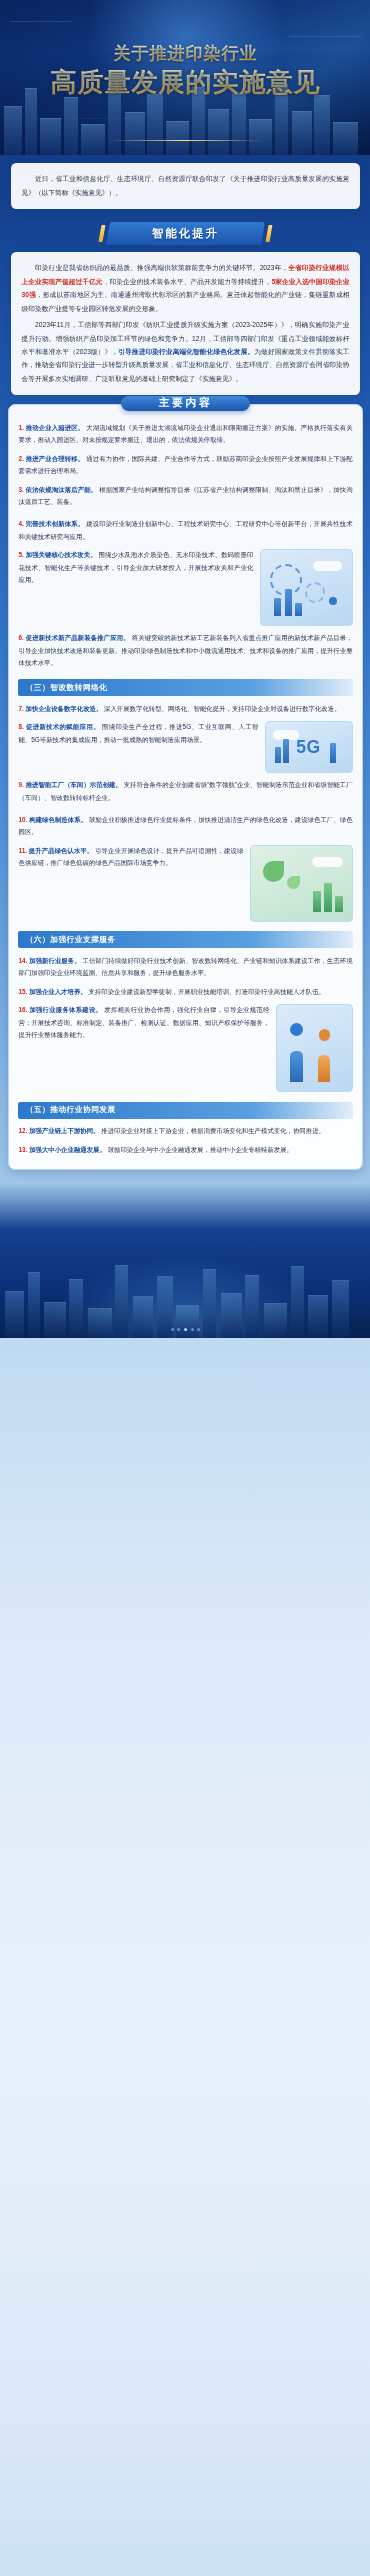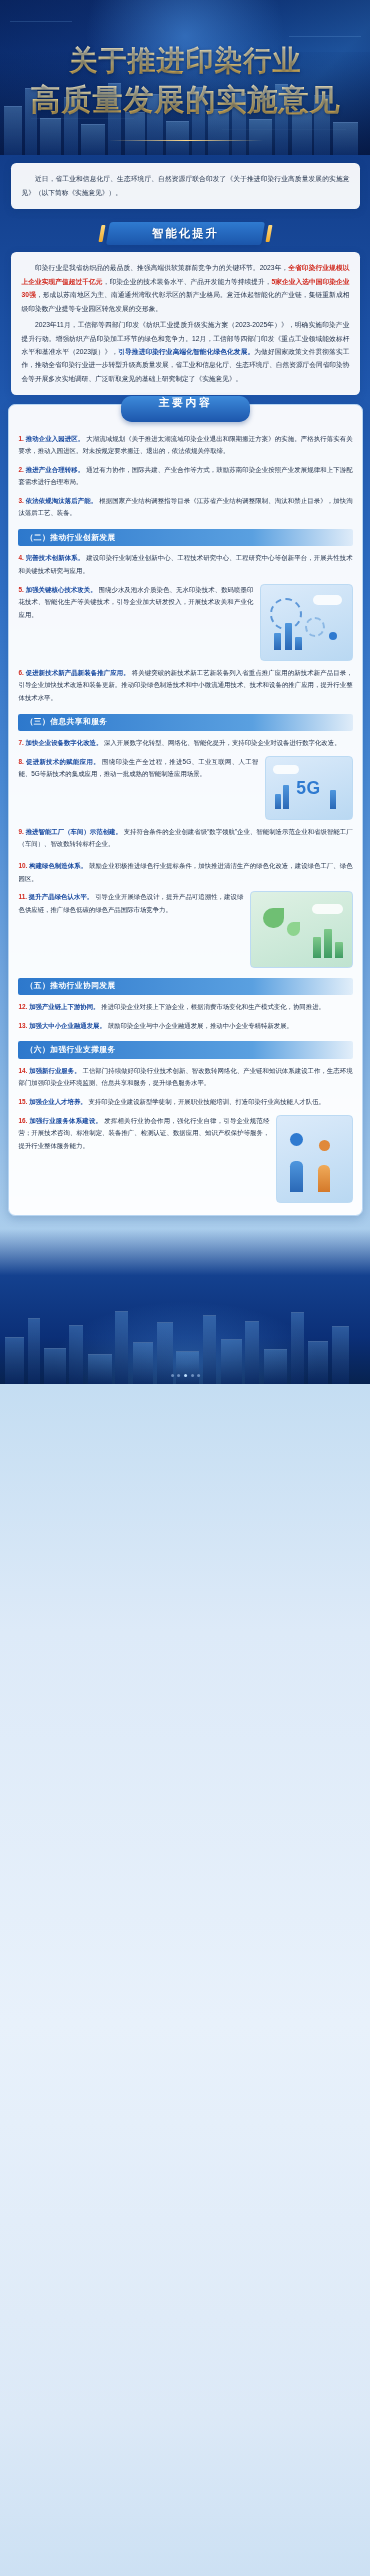--- a/index.html
+++ b/index.html
@@ -40,27 +40,27 @@
   .hdr-tag {
     position: absolute; top: 17.5px; left: 0; right: 0;
     text-align: center; color: #e8f3ff; font-size: 9.8px; letter-spacing: 3.1px;
   }
   .hdr-tag .bar { display: inline-block; width: 28px; height: 1px; background: linear-gradient(90deg, rgba(180,220,255,0), #bfe0ff); vertical-align: middle; margin: 0 7.2px; }
   .hdr-tag .bar.r { background: linear-gradient(90deg, #bfe0ff, rgba(180,220,255,0)); }
   .hdr-title {
     position: absolute; top: 43px; left: 0; right: 0; text-align: center;
   }
   .hdr-title .l1, .hdr-title .l2 {
-    font-size: 28px; font-weight: bold; letter-spacing: 1px;
+    font-size: 17px; font-weight: bold; letter-spacing: 1px;
     background: linear-gradient(180deg, #fff7da 0%, #ffe79a 45%, #f5c75a 75%, #e0a83a 100%);
     -webkit-background-clip: text; background-clip: text; color: transparent;
     text-shadow: 0 1px 3.1px rgba(0,25,70,.55);
     line-height: 1.32;
   }
-  .hdr-title .l2 { font-size: 30px; }
+  .hdr-title .l2 { font-size: 26px; }
   .hdr-deco {
     position: absolute; bottom: 14.4px; left: 50%; transform: translateX(-50%);
     width: 155px; height: 1px;
     background: linear-gradient(90deg, rgba(255,220,130,0), #ffd98a, rgba(255,220,130,0));
   }
 
   
   .intro {
     margin: 8.2px 11.3px 0;
     background: rgba(255,255,255,0.94);
@@ -121,22 +121,22 @@
     margin: 5.2px 8.2px 0;
     background: rgba(255,255,255,0.96);
     border: 1px solid #b9d6f2;
     border-radius: 7.2px;
     padding: 0 0 12.4px;
     box-shadow: 0 2.1px 9.3px rgba(10,50,110,.2);
     position: relative;
   }
   .main-title {
     margin: -9.3px auto 11px;
-    width: 129px; height: 26px;
-    position: relative; display: flex; align-items: flex-start; justify-content: center;
+    width: 129px; height: 15px;
+    position: relative; display: flex; align-items: center; justify-content: center;
   }
   .main-title .plate {
     position: absolute; inset: 0;
     background: linear-gradient(180deg,#3d8ada 0%, #1c56ac 100%);
     border-radius: 10.8px;
     box-shadow: 0 2.1px 5.2px rgba(12,52,120,.35);
   }
   .main-title .txt { position: relative; color:#fff; font-size: 10.8px; font-weight: bold; letter-spacing: 2.6px; }
 
   .group { margin: 9.3px 9.3px 0; }
@@ -257,21 +257,20 @@
         <span>通过有力协作，国际共建、产业合作等方式，鼓励苏南印染企业按照产业发展规律和上下游配套需求进行合理布局。</span>
       </div>
       <div class="item">
         <span class="num">3.</span>
         <span class="lead">依法依规淘汰落后产能。</span>
         <span>根据国家产业结构调整指导目录《江苏省产业结构调整限制、淘汰和禁止目录》，加快淘汰落后工艺、装备。</span>
       </div>
     </div>
 
     <div class="group">
-      <div class="group-head">（二）推动行业创新发展</div>
       <div class="item">
         <span class="num">4.</span>
         <span class="lead">完善技术创新体系。</span>
         <span>建设印染行业制造业创新中心、工程技术研究中心、工程研究中心等创新平台，开展共性技术和关键技术研究与应用。</span>
       </div>
       <div class="row" style="margin-top:6.2px">
         <div class="txtcol">
           <div class="item" style="margin-top:0">
             <span class="num">5.</span>
             <span class="lead">加强关键核心技术攻关。</span>
@@ -289,35 +288,35 @@
         </div>
       </div>
       <div class="item">
         <span class="num">6.</span>
         <span class="lead">促进新技术新产品新装备推广应用。</span>
         <span>将关键突破的新技术新工艺新装备列入省重点推广应用的新技术新产品目录，引导企业加快技术改造和装备更新。推动印染绿色制造技术和中小微流通用技术、技术和设备的推广应用，提升行业整体技术水平。</span>
       </div>
     </div>
 
     <div class="group">
-      <div class="group-head">（三）信息共享和服务</div>
+      <div class="group-head">（三）智改数转网络化</div>
       <div class="item">
         <span class="num">7.</span>
         <span class="lead">加快企业设备数字化改造。</span>
         <span>深入开展数字化转型、网络化、智能化提升，支持印染企业对设备进行数字化改造。</span>
       </div>
       <div class="row" style="margin-top:6.2px">
         <div class="txtcol">
           <div class="item" style="margin-top:0">
             <span class="num">8.</span>
             <span class="lead">促进新技术的赋能应用。</span>
             <span>围绕印染生产全过程，推进5G、工业互联网、人工智能、5G等新技术的集成应用，推动一批成熟的智能制造应用场景。</span>
           </div>
         </div>
-        <div class="illus" style="width:88px;height:64px">
+        <div class="illus" style="width:88px;height:52px">
           <div class="ill-5g">5G</div>
           <div class="ill-cloud" style="width:26px;height:9.3px;left:7.2px;top:8.2px"></div>
           <div class="ill-bar" style="left:9.3px;width:6.2px;height:15.5px"></div>
           <div class="ill-bar" style="left:17.5px;width:6.2px;height:24px"></div>
           <div class="ill-bar" style="left:64px;width:6.2px;height:19.6px"></div>
         </div>
       </div>
       <div class="item">
         <span class="num">9.</span>
         <span class="lead">推进智能工厂（车间）示范创建。</span>
@@ -344,34 +343,20 @@
           <div class="ill-leaf" style="width:13.4px;height:13.4px;left:36px;top:30px;background:#8ed48f"></div>
           <div class="ill-cloud" style="width:31px;height:10.3px;left:61px;top:11.3px"></div>
           <div class="ill-bar" style="left:62px;width:8.2px;height:20.6px;background:linear-gradient(180deg,#7ec98a,#3f9b63)"></div>
           <div class="ill-bar" style="left:73px;width:8.2px;height:29px;background:linear-gradient(180deg,#7ec98a,#3f9b63)"></div>
           <div class="ill-bar" style="left:84px;width:8.2px;height:15.5px;background:linear-gradient(180deg,#7ec98a,#3f9b63)"></div>
         </div>
       </div>
     </div>
 
     <div class="group">
-      <div class="group-head">（五）推动行业协同发展</div>
-      <div class="item">
-        <span class="num">12.</span>
-        <span class="lead">加强产业链上下游协同。</span>
-        <span>推进印染企业对接上下游企业，根据消费市场变化和生产模式变化，协同推进。</span>
-      </div>
-      <div class="item">
-        <span class="num">13.</span>
-        <span class="lead">加强大中小企业融通发展。</span>
-        <span>鼓励印染企业与中小企业融通发展，推动中小企业专精特新发展。</span>
-      </div>
-    </div>
-
-    <div class="group">
       <div class="group-head">（六）加强行业支撑服务</div>
       <div class="item">
         <span class="num">14.</span>
         <span class="lead">加强新行业服务。</span>
         <span>工信部门持续做好印染行业技术创新、智改数转网络化、产业链和知识体系建设工作，生态环境部门加强印染企业环境监测、信息共享和服务，提升绿色服务水平。</span>
       </div>
       <div class="item">
         <span class="num">15.</span>
         <span class="lead">加强企业人才培养。</span>
         <span>支持印染企业建设新型学徒制，开展职业技能培训、打造印染行业高技能人才队伍。</span>
@@ -383,20 +368,34 @@
             <span class="lead">加强行业服务体系建设。</span>
             <span>发挥相关行业协会作用，强化行业自律，引导企业规范经营；开展技术咨询、标准制定、装备推广、检测认证、数据应用、知识产权保护等服务，提升行业整体服务能力。</span>
           </div>
         </div>
         <div class="illus" style="width:77px;height:88px">
           <div class="ill-person" style="width:13.4px;height:13.4px;left:13.4px;top:17.5px"></div>
           <div class="ill-person" style="width:11.3px;height:11.3px;left:42px;top:24px;background:#e0893a"></div>
           <div class="ill-bar" style="left:13.4px;width:13.4px;height:31px;border-radius:5.2px 5.2px 0 0"></div>
           <div class="ill-bar" style="left:41px;width:12.4px;height:27px;border-radius:5.2px 5.2px 0 0;background:linear-gradient(180deg,#f0ab5a,#d4792a)"></div>
         </div>
+      </div>
+    </div>
+
+    <div class="group">
+      <div class="group-head">（五）推动行业协同发展</div>
+      <div class="item">
+        <span class="num">12.</span>
+        <span class="lead">加强产业链上下游协同。</span>
+        <span>推进印染企业对接上下游企业，根据消费市场变化和生产模式变化，协同推进。</span>
+      </div>
+      <div class="item">
+        <span class="num">13.</span>
+        <span class="lead">加强大中小企业融通发展。</span>
+        <span>鼓励印染企业与中小企业融通发展，推动中小企业专精特新发展。</span>
       </div>
     </div>
   </div>
 
   <div class="footer">
     <div class="fglow"></div>
     <div class="fcity">
       <div class="fbld" style="left:5.2px;width:18.5px;height:47px"></div>
       <div class="fbld" style="left:28px;width:12.4px;height:66px"></div>
       <div class="fbld" style="left:44px;width:21.6px;height:36px"></div>

